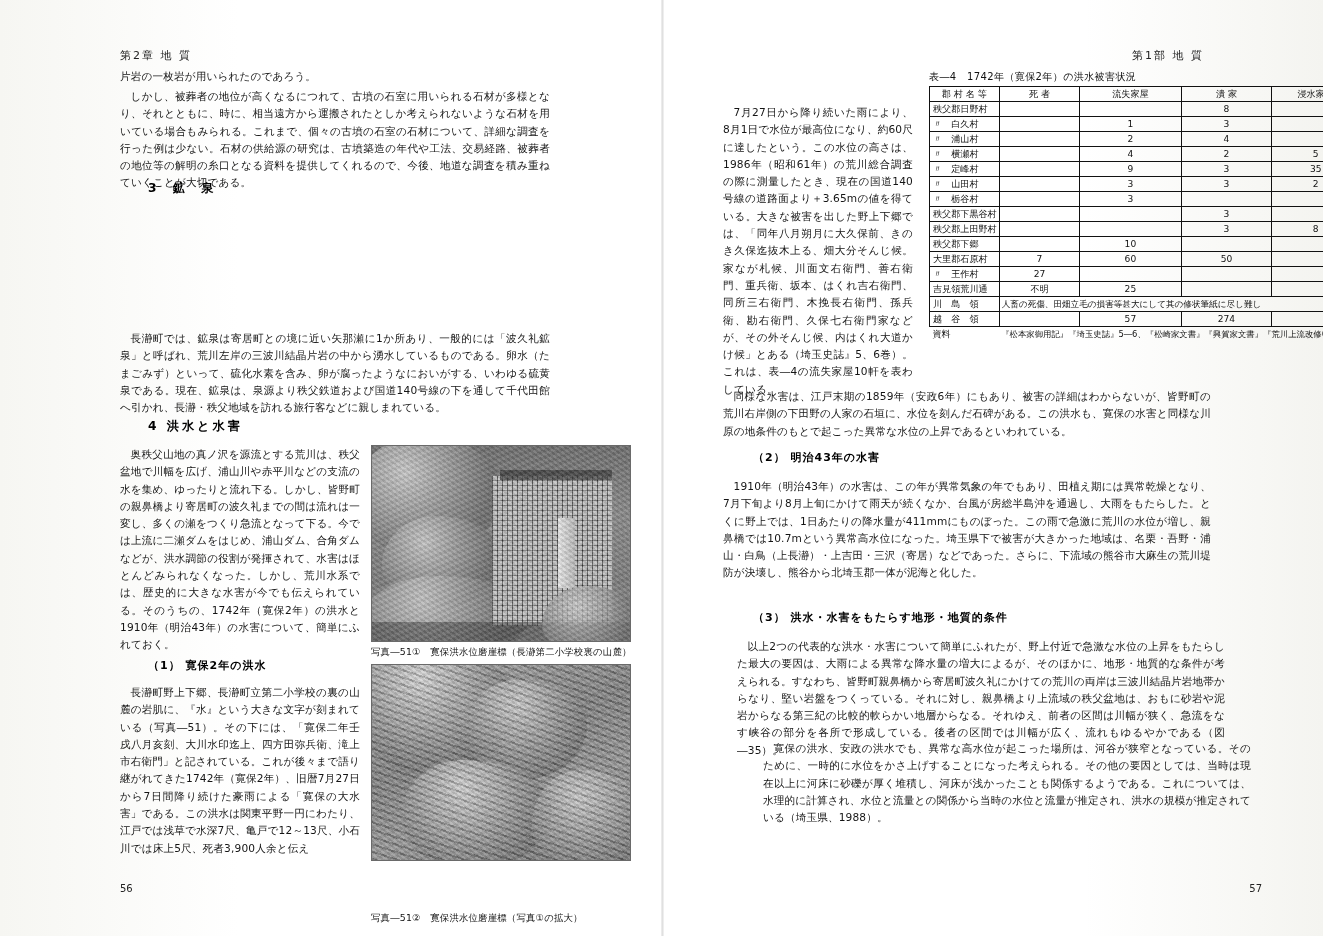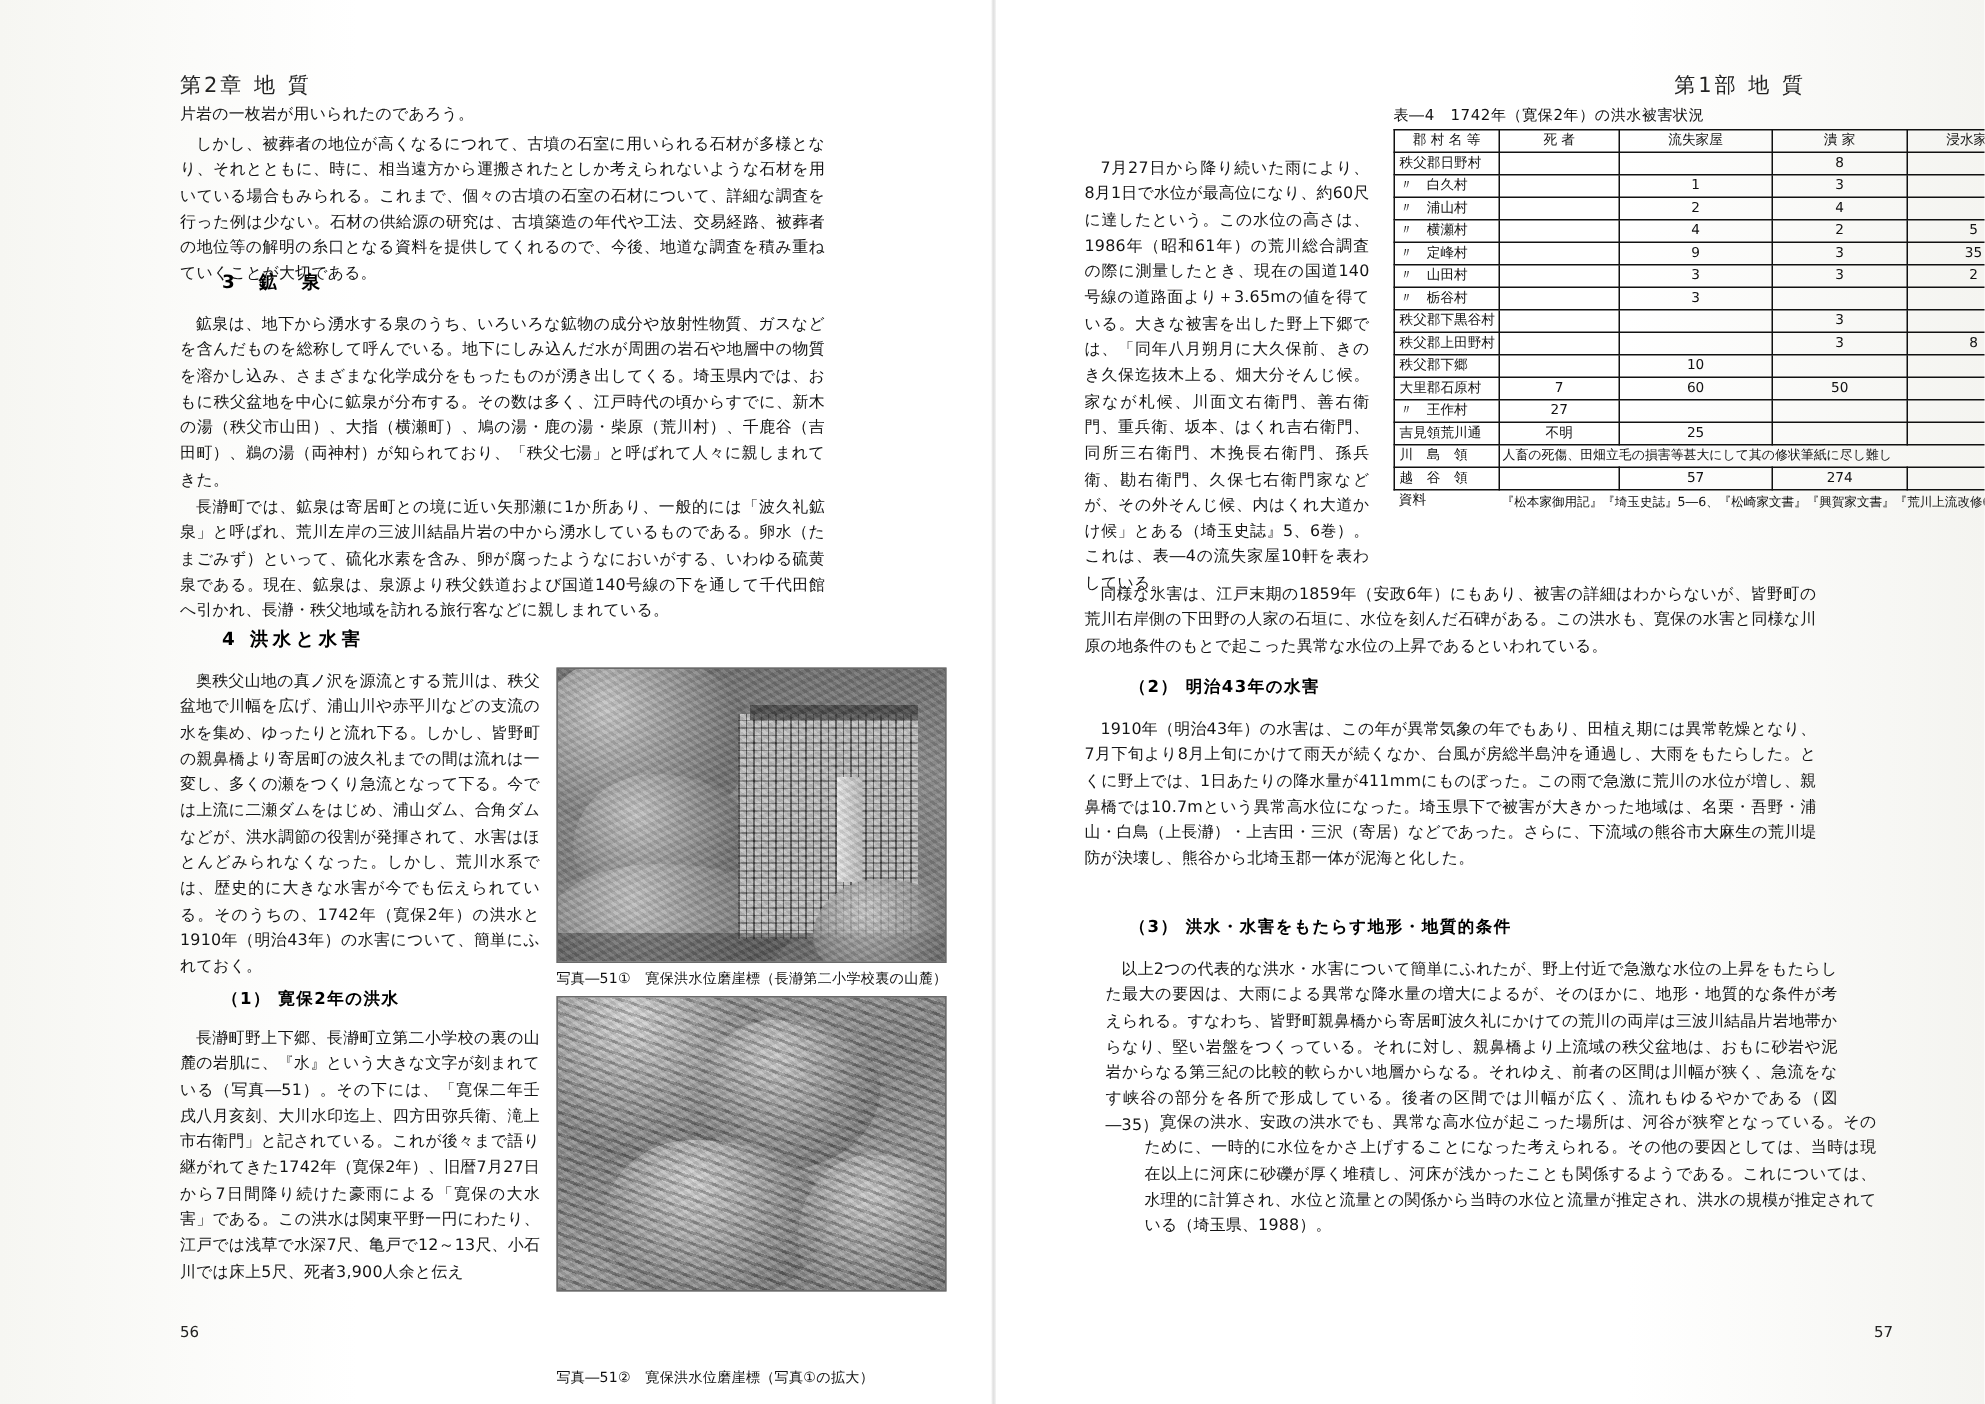--- a/index.html
+++ b/index.html
@@ -26,21 +26,21 @@
     background:linear-gradient(90deg,rgba(0,0,0,0.06),rgba(0,0,0,0.12),rgba(0,0,0,0.04));
   }
   .col{
     position:absolute;top:0;width:661px;height:936px;
   }
   .col-left{left:0;}
   .col-right{left:661px;}
 
   .hdr{
     position:absolute;top:48px;
-    font-size:14px;letter-spacing:2px;color:#222;
+    font-size:11px;letter-spacing:2px;color:#222;
   }
   .hdr-left{left:120px;}
   .hdr-right{right:118px;}
 
   .body-text{
     position:absolute;
     font-size:10.6px;
     line-height:17.3px;
     text-align:justify;
     color:#141414;
@@ -134,21 +134,20 @@
 
   <div class="col col-left">
     <div class="hdr hdr-left">第2章 地  質</div>
 
     <div class="body-text" style="left:120px;top:68px;width:430px;">片岩の一枚岩が用いられたのであろう。</div>
 
     <div class="body-text indent" style="left:120px;top:88px;width:430px;">しかし、被葬者の地位が高くなるにつれて、古墳の石室に用いられる石材が多様となり、それとともに、時に、相当遠方から運搬されたとしか考えられないような石材を用いている場合もみられる。これまで、個々の古墳の石室の石材について、詳細な調査を行った例は少ない。石材の供給源の研究は、古墳築造の年代や工法、交易経路、被葬者の地位等の解明の糸口となる資料を提供してくれるので、今後、地道な調査を積み重ねていくことが大切である。</div>
 
     <div class="sec-h" style="left:148px;top:180px;">3  鉱     泉</div>
 
-    <div class="body-text indent" style="left:120px;top:208px;width:430px;">鉱泉は、地下から湧水する泉のうち、いろいろな鉱物の成分や放射性物質、ガスなどを含んだものを総称して呼んでいる。地下にしみ込んだ水が周囲の岩石や地層中の物質を溶かし込み、さまざまな化学成分をもったものが湧き出してくる。埼玉県内では、おもに秩父盆地を中心に鉱泉が分布する。その数は多く、江戸時代の頃からすでに、新木の湯（秩父市山田）、大指（横瀬町）、鳩の湯・鹿の湯・柴原（荒川村）、千鹿谷（吉田町）、鵜の湯（両神村）が知られており、「秩父七湯」と呼ばれて人々に親しまれてきた。</div>
 
     <div class="body-text indent" style="left:120px;top:330px;width:430px;">長瀞町では、鉱泉は寄居町との境に近い矢那瀬に1か所あり、一般的には「波久礼鉱泉」と呼ばれ、荒川左岸の三波川結晶片岩の中から湧水しているものである。卵水（たまごみず）といって、硫化水素を含み、卵が腐ったようなにおいがする、いわゆる硫黄泉である。現在、鉱泉は、泉源より秩父鉄道および国道140号線の下を通して千代田館へ引かれ、長瀞・秩父地域を訪れる旅行客などに親しまれている。</div>
 
     <div class="sec-h" style="left:148px;top:418px;letter-spacing:3px;">4  洪水と水害</div>
 
     <div class="body-text indent" style="left:120px;top:446px;width:240px;">奥秩父山地の真ノ沢を源流とする荒川は、秩父盆地で川幅を広げ、浦山川や赤平川などの支流の水を集め、ゆったりと流れ下る。しかし、皆野町の親鼻橋より寄居町の波久礼までの間は流れは一変し、多くの瀬をつくり急流となって下る。今では上流に二瀬ダムをはじめ、浦山ダム、合角ダムなどが、洪水調節の役割が発揮されて、水害はほとんどみられなくなった。しかし、荒川水系では、歴史的に大きな水害が今でも伝えられている。そのうちの、1742年（寛保2年）の洪水と1910年（明治43年）の水害について、簡単にふれておく。</div>
 
     <div class="photo" style="left:371px;top:445px;width:258px;height:195px;">
       <div class="p1-bg"></div>
       <div class="p1-rock" style="left:-20px;top:-10px;width:150px;height:120px;opacity:.9;"></div>

